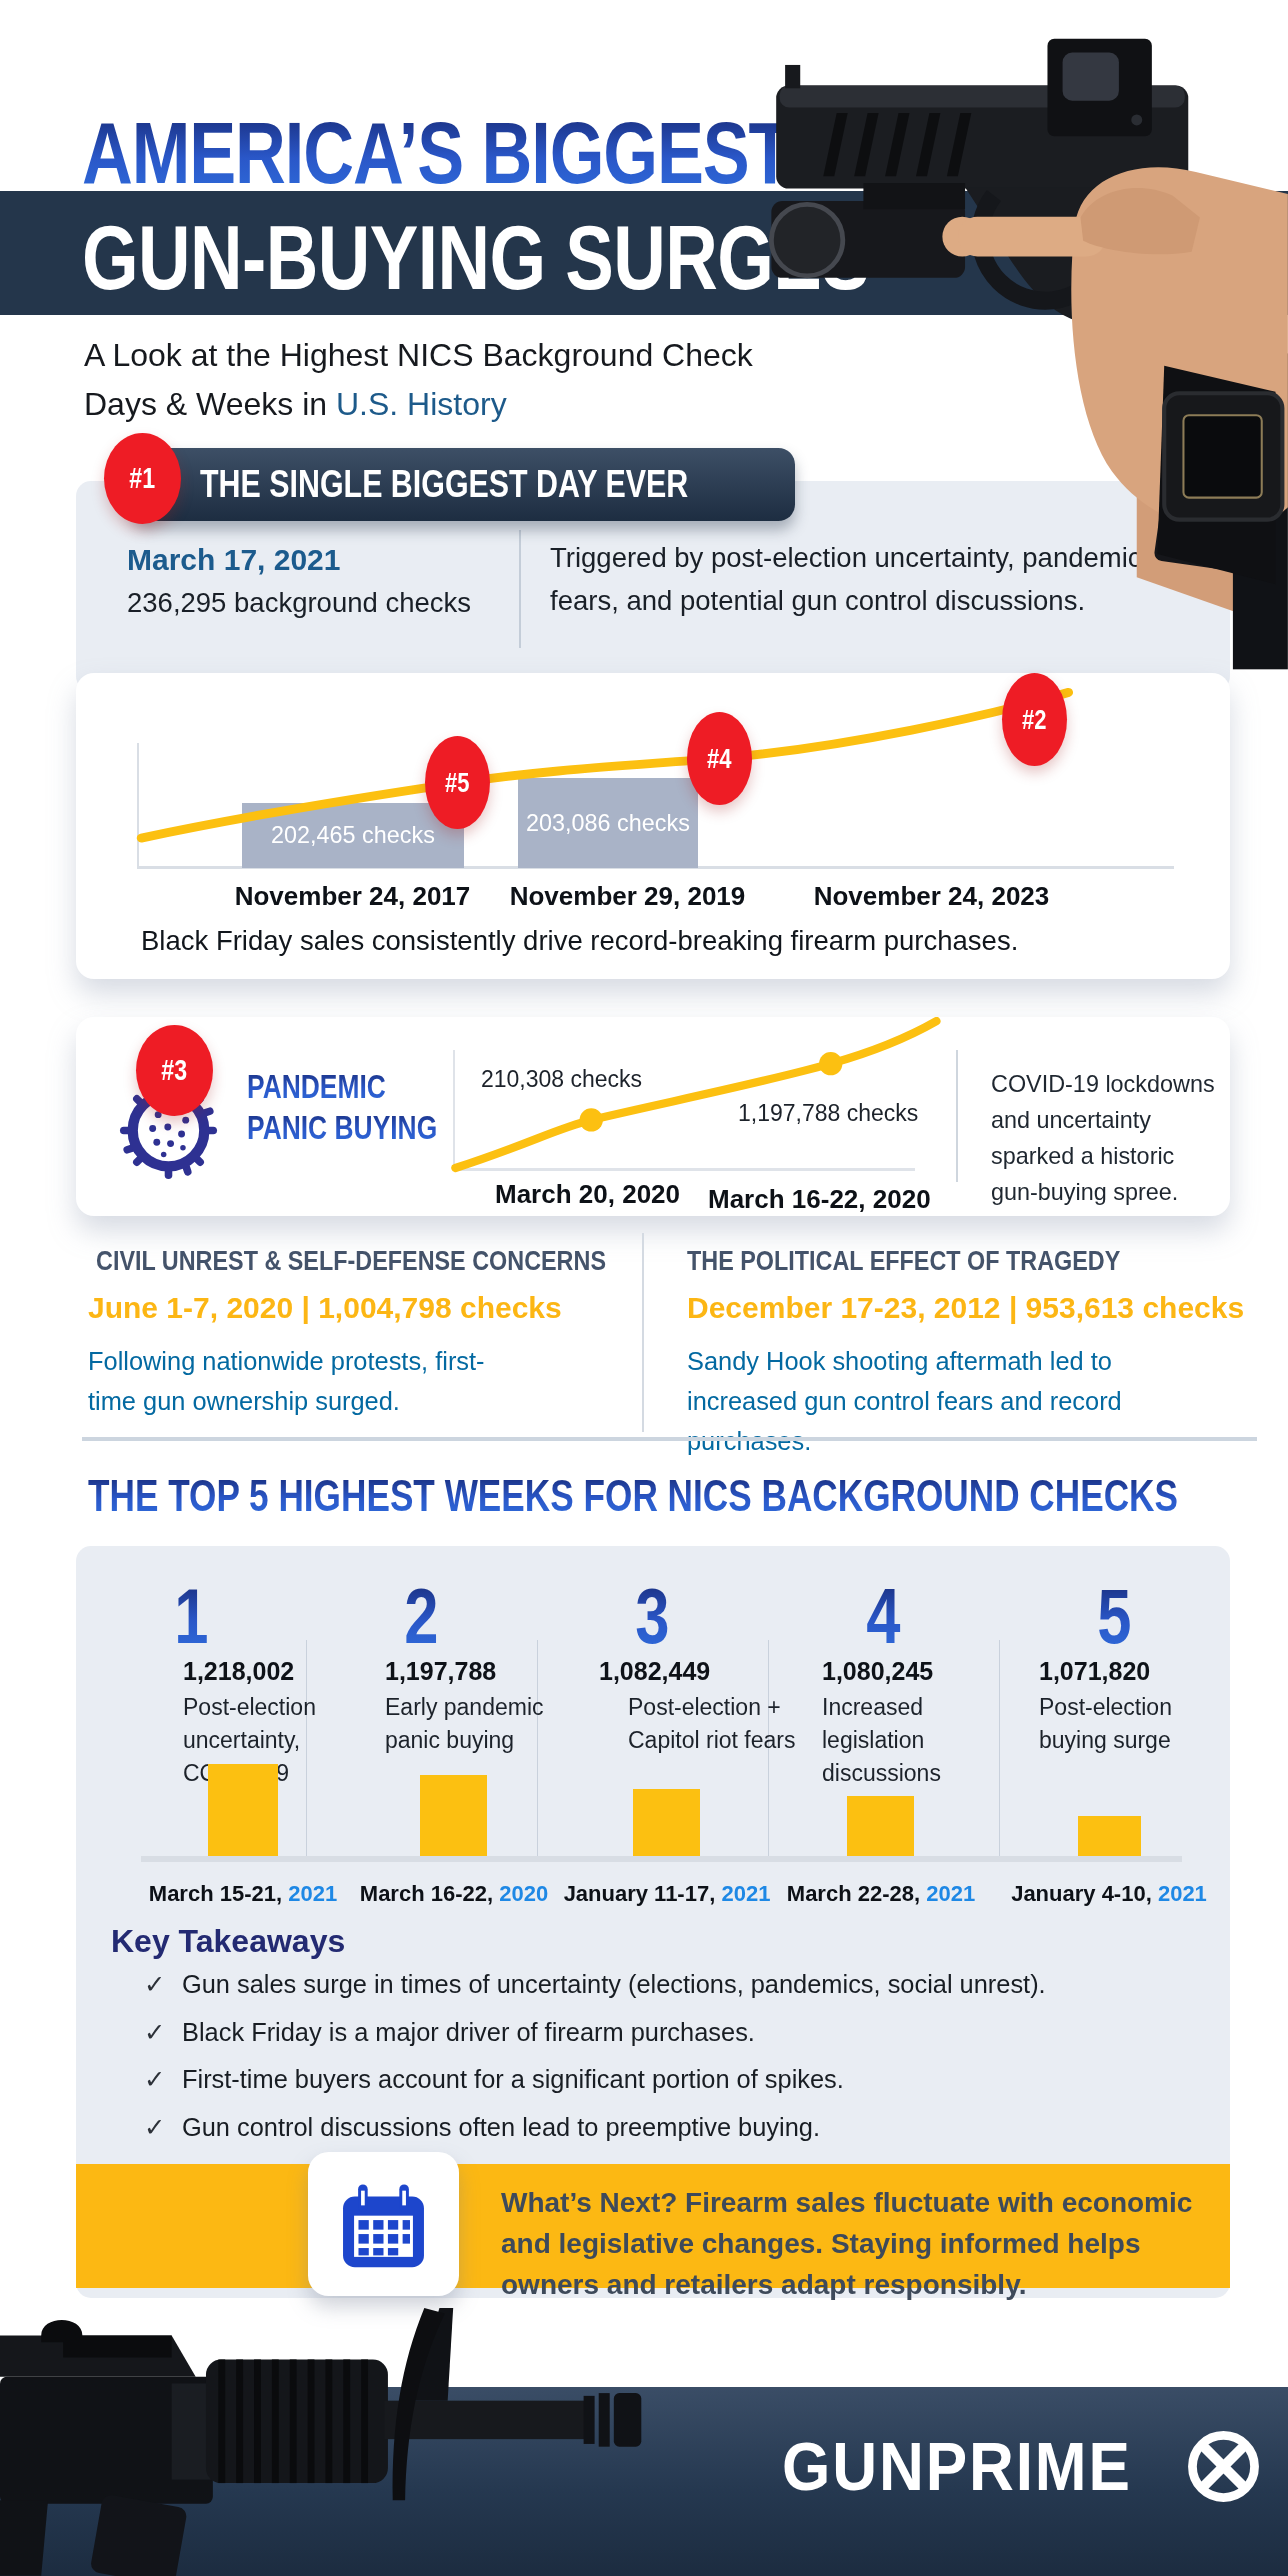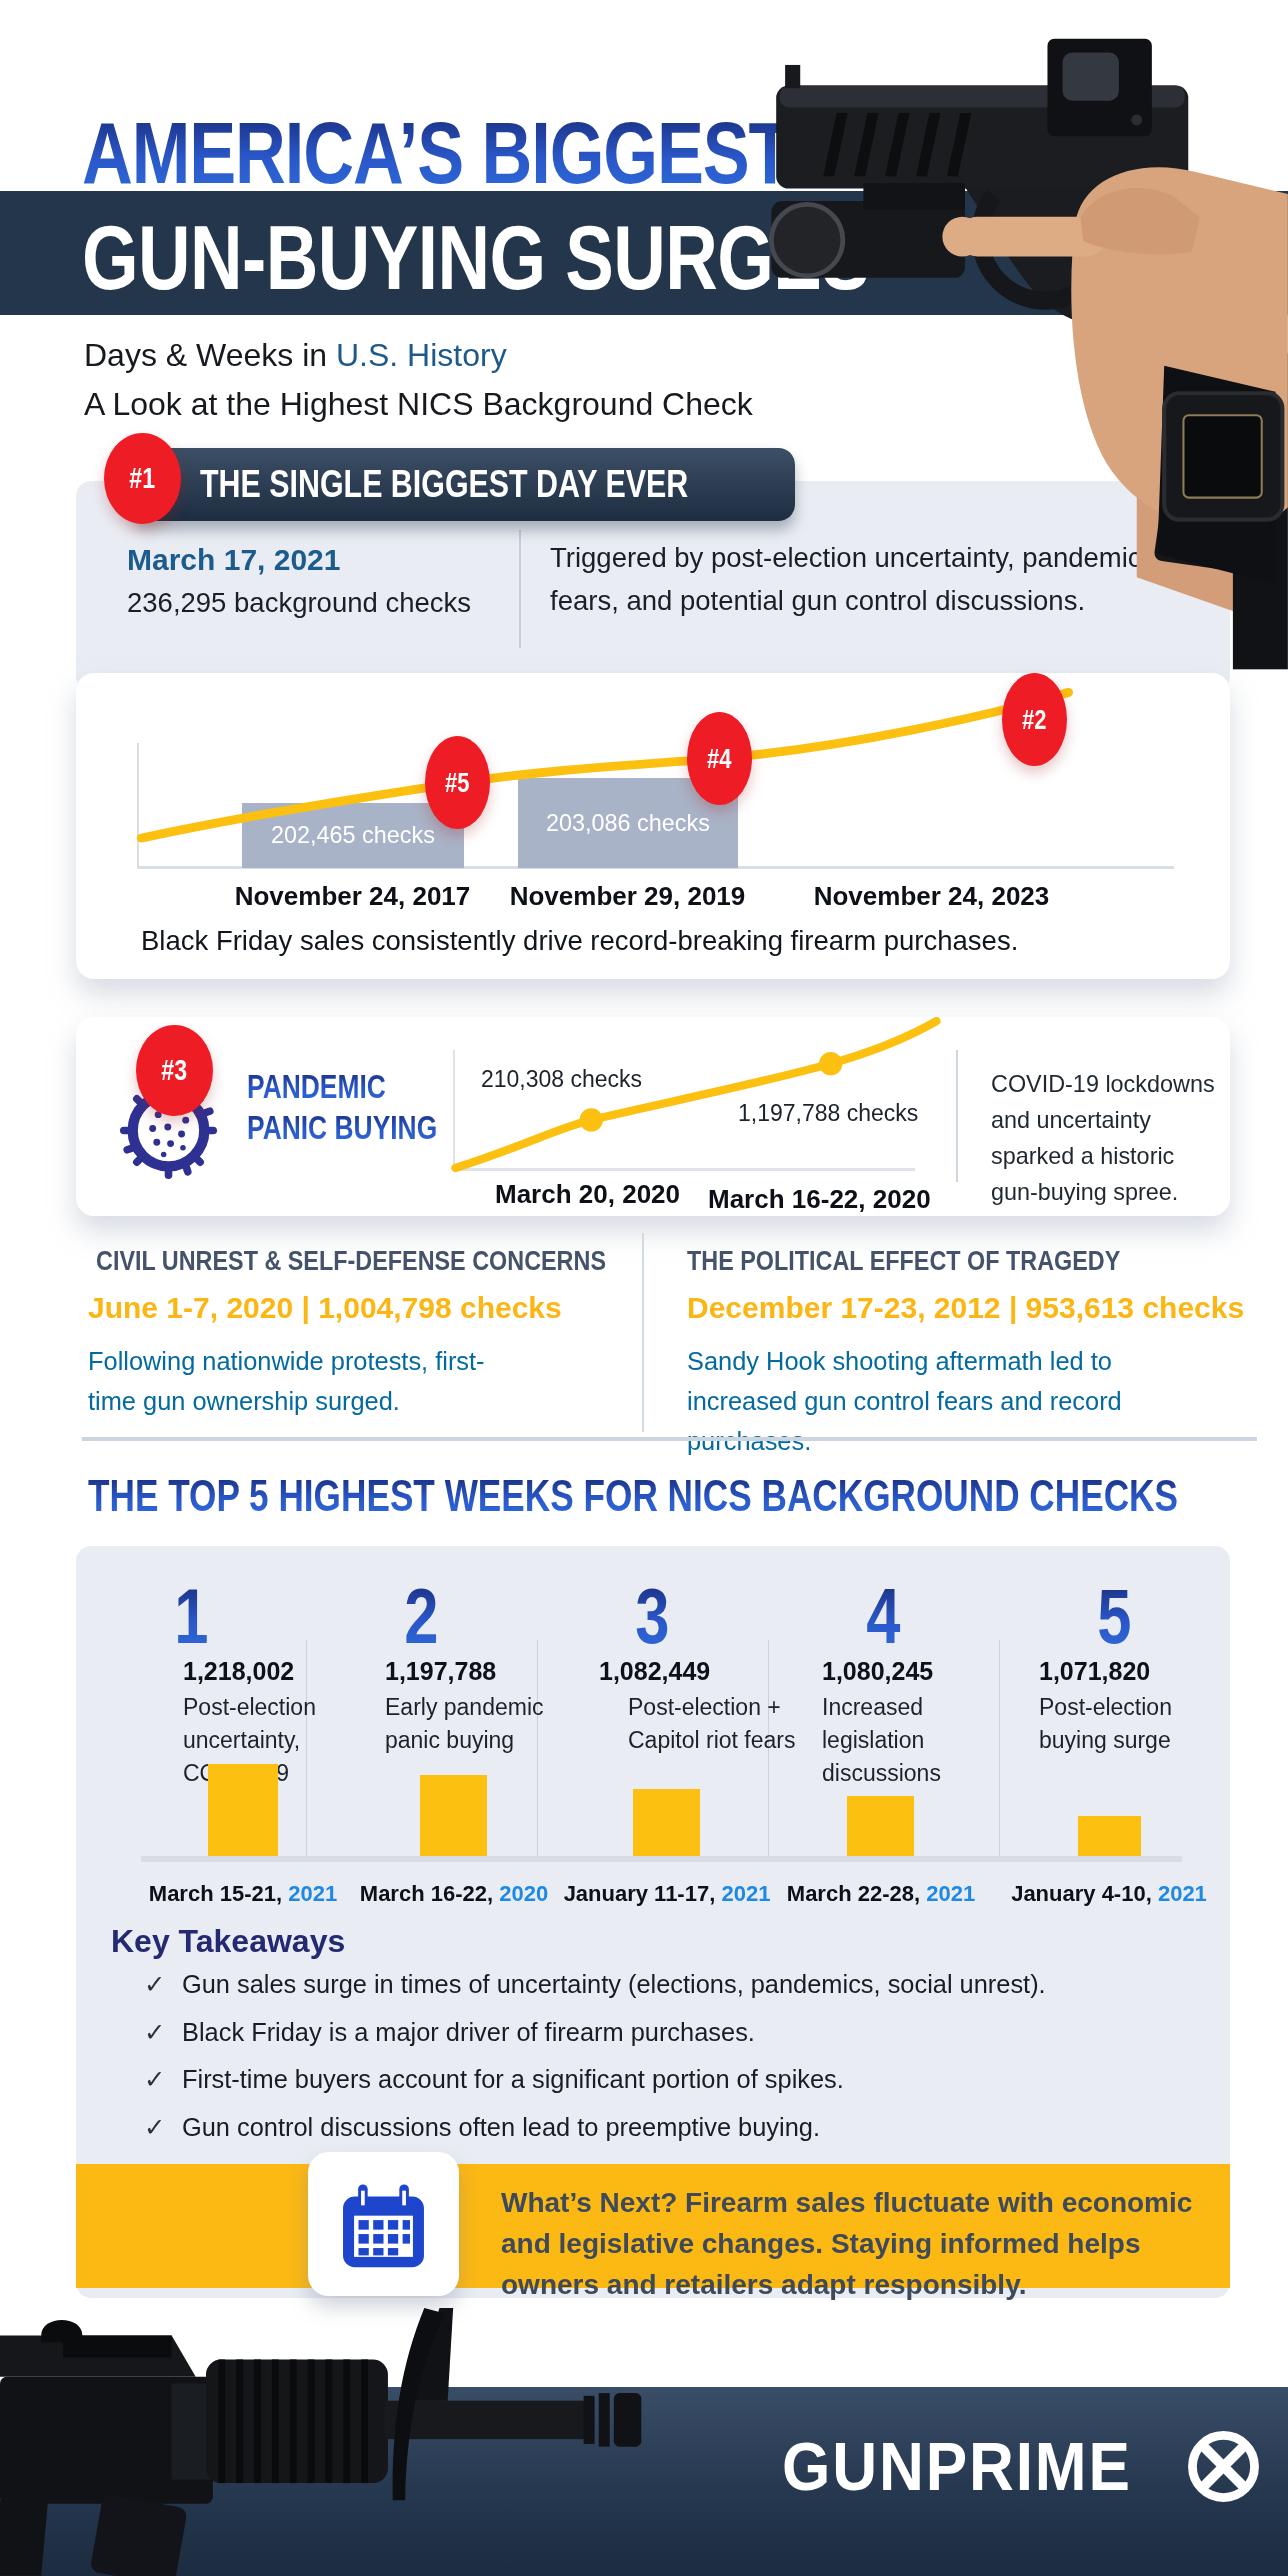--- a/index.html
+++ b/index.html
@@ -94,24 +94,24 @@
 <div id="page">
 
   <div class="abs hero-band"></div>
   <div class="abs hero-title1">
     <span class="cn grad-blue">AMERICA’S BIGGEST</span>
   </div>
   <div class="abs hero-title2">
     <span class="cn">GUN-BUYING SURGES</span>
   </div>
   <div class="abs hero-sub">
+    <div><span>A Look at the Highest NICS Background Check</span></div>
     <div>
       <span>Days &amp; Weeks in </span><span class="hl">U.S. History</span>
     </div>
-    <div><span>A Look at the Highest NICS Background Check</span></div>
   </div>
 
   <div class="abs" style="left:752px; top:10.3px; width:536px; height:728px; z-index:2;">
     <svg width="536" height="728" viewBox="0 0 780 1060">
       <rect x="35" y="110" rx="18" width="600" height="150" fill="#1b1d21"></rect>
       <rect x="40" y="110" width="590" height="32" rx="14" fill="#2c2f35"></rect>
       <g fill="#0d0e10" transform="skewX(-12)">
         <rect x="155" y="150" width="16" height="92"></rect>
           <rect x="200" y="150" width="16" height="92"></rect>
         <rect x="245" y="150" width="16" height="92"></rect>
@@ -153,21 +153,21 @@
   <div class="abs s1-div"></div>
   <div class="abs s1-desc">Triggered by post-election uncertainty, pandemic fears, and potential gun control discussions.</div>
 
   <div class="abs card-white bf-card"></div>
   <div class="abs bf-axis-v"></div>
   <div class="abs bf-axis-h"></div>
 
   <div class="abs bf-bar" style="left:242px; top:803px; width:222px; height:65px; background:#a9b3c7;">
     <span>202,465 checks</span>
   </div>
-  <div class="abs bf-bar" style="left:518px; top:778px; width:220px; height:90px; background:#a9b3c7;">
+  <div class="abs bf-bar" style="left:518px; top:778px; width:180px; height:90px; background:#a9b3c7;">
     <span>203,086 checks</span>
   </div>
 
   <div class="abs" style="left:76px; top:673px; width:1154px; height:306px; z-index:3; pointer-events:none;">
     <svg width="1154" height="306" viewBox="0 0 1680 445">
       <path d="M95,240 C260,205 420,180 555,160 C690,140 800,135 937,124 C1120,108 1330,62 1445,28" fill="none" stroke="#fcc011" stroke-width="13" stroke-linecap="round"></path>
     </svg>
   </div>
 
   <div class="abs badge" style="left:425px; top:736px; width:65px; height:93px; font-size:27.5px;">

